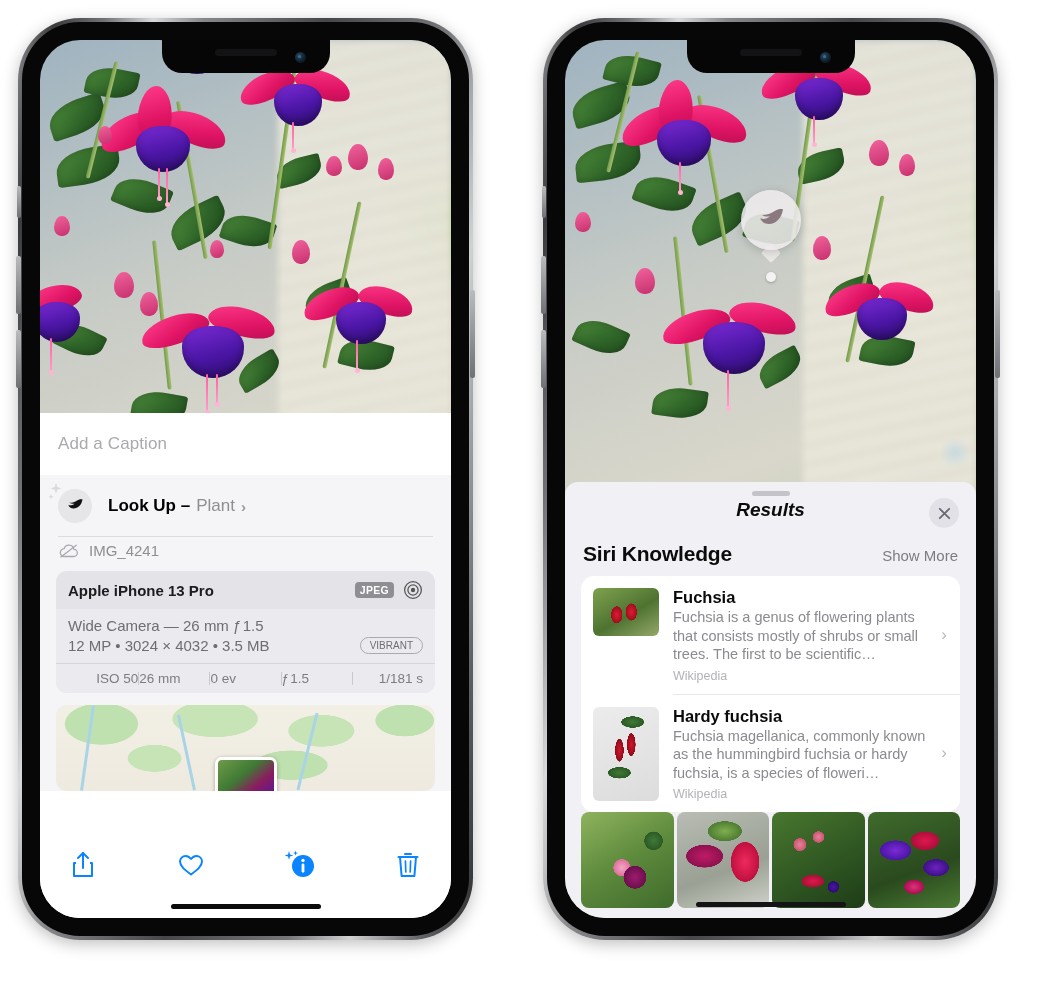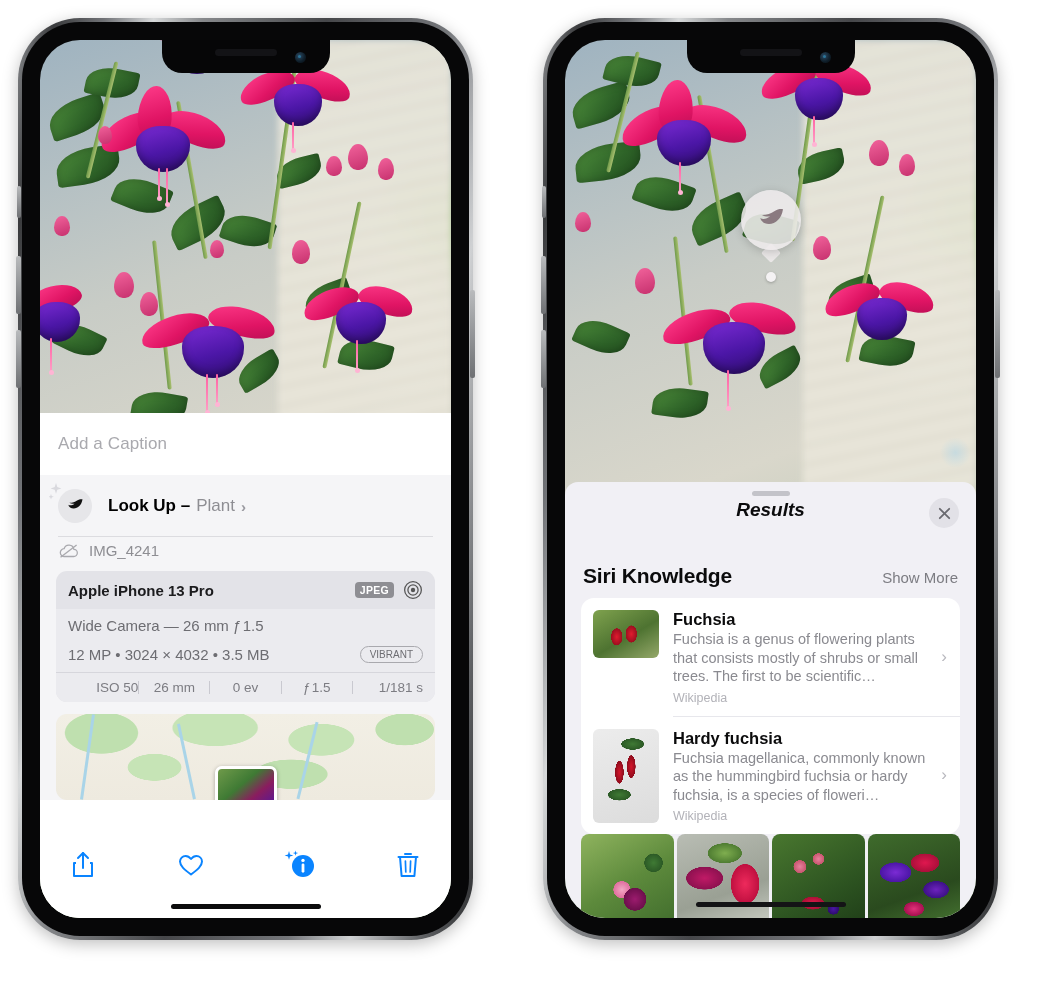--- a/index.html
+++ b/index.html
@@ -80,26 +80,26 @@
   .adjust{font-size:16px;color:#0a84ff;}
   .file-row{display:flex;align-items:center;gap:9px;padding:5px 18px 12px 18px;}
   .file-name{font-size:15px;color:#8e8e93;}
 
   .meta-card{margin:0 16px;border-radius:11px;background:#e3e3e8;overflow:hidden;}
   .meta-head{display:flex;align-items:center;justify-content:space-between;padding:9px 12px;}
   .meta-dev{font-size:15px;font-weight:bold;color:#1c1c1e;}
   .meta-head-right{display:flex;align-items:center;gap:9px;}
   .badge-jpeg{background:#8e8e93;color:#fff;font-size:10.5px;font-weight:bold;border-radius:4px;padding:2px 5px;letter-spacing:.3px;}
   .meta-mid{background:#ebebef;padding:8px 12px 9px 12px;}
-  .meta-l1{font-size:15px;color:#6d6d72;margin-bottom:12px;}
+  .meta-l1{font-size:15px;color:#6d6d72;margin-bottom:3px;}
   .meta-l2row{display:flex;align-items:center;justify-content:space-between;}
   .meta-l2{font-size:15px;color:#6d6d72;}
   .badge-vib{border:1px solid #a9a9ae;border-radius:10px;color:#6d6d72;font-size:10px;padding:2px 9px;}
   .meta-foot{display:flex;align-items:center;background:#ebebef;border-top:1px solid #d6d6dc;padding:7px 12px;font-size:13.5px;color:#7c7c82;}
-  .meta-foot span{flex:1;text-align:center;}
+  .meta-foot span{flex:1;text-align:left;}
   .meta-foot span:first-child{text-align:right;}
   .meta-foot span:last-child{text-align:right;}
   .vdiv{flex:0 0 1px!important;width:1px;height:13px;background:#c9c9d0;}
 
   .map{margin:12px 16px 0 16px;height:86px;border-radius:11px;overflow:hidden;position:relative;
        background:
          radial-gradient(ellipse 60px 34px at 12% 22%,#bfe0af,#bfe0af 60%,rgba(0,0,0,0) 62%),
          radial-gradient(ellipse 70px 30px at 42% 16%,#c6e4b6,#c6e4b6 60%,rgba(0,0,0,0) 62%),
          radial-gradient(ellipse 54px 26px at 70% 30%,#c6e4b6,#c6e4b6 60%,rgba(0,0,0,0) 62%),
          radial-gradient(ellipse 48px 26px at 92% 18%,#bfe0af,#bfe0af 60%,rgba(0,0,0,0) 62%),
@@ -117,21 +117,21 @@
   .home-ind{position:absolute;left:50%;transform:translateX(-50%);bottom:9px;width:150px;height:5px;border-radius:3px;background:#0b0b0c;z-index:45;}
 
   
   .rsheet{position:absolute;left:0;right:0;bottom:0;top:442px;background:#f1f0f5;
           border-top-left-radius:13px;border-top-right-radius:13px;z-index:20;overflow:hidden;}
   .grabber{position:absolute;left:50%;transform:translateX(-50%);top:9px;width:38px;height:5px;border-radius:3px;background:#c3c3c9;}
   .rhead{position:relative;height:56px;display:flex;align-items:center;justify-content:center;font-style:italic;}
   .rtitle{font-size:19px;font-weight:bold;color:#0b0b0c;}
   .close-btn{position:absolute;right:17px;top:16px;width:30px;height:30px;border-radius:50%;background:#e2e1e7;
              display:flex;align-items:center;justify-content:center;}
-  .sec-head{display:flex;align-items:baseline;justify-content:space-between;padding:4px 18px 10px 18px;margin-top:22px;}
+  .sec-head{display:flex;align-items:baseline;justify-content:space-between;padding:4px 18px 10px 18px;}
   .sec-title{font-size:21px;font-weight:bold;color:#0b0b0c;letter-spacing:-.2px;}
   .show-more{font-size:15px;color:#7c7c82;}
   .kcard{margin:0 16px;background:#fff;border-radius:13px;overflow:hidden;}
   .krow{display:flex;align-items:flex-start;padding:12px 12px 11px 12px;position:relative;}
   .kthumb{flex:0 0 auto;width:66px;height:48px;border-radius:6px;overflow:hidden;}
   .kthumb.tall{width:66px;height:94px;}
   .kbody{margin-left:14px;flex:1;padding-right:22px;}
   .ktitle{font-size:16.5px;font-weight:bold;color:#0b0b0c;margin-bottom:1px;}
   .kdesc{font-size:14.5px;color:#8a8a90;line-height:1.28;}
   .ksrc{font-size:12.5px;color:#b2b2b8;margin-top:5px;}

